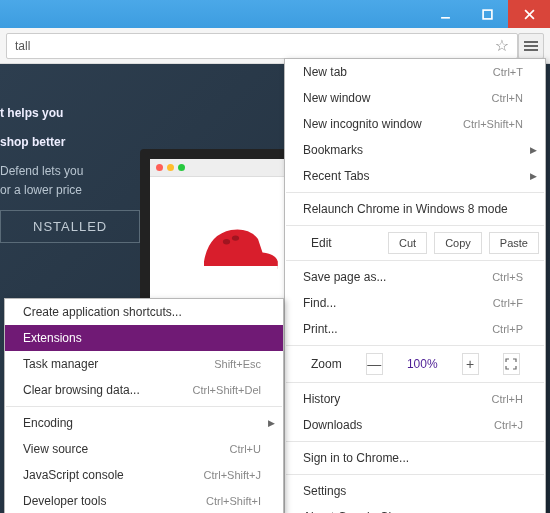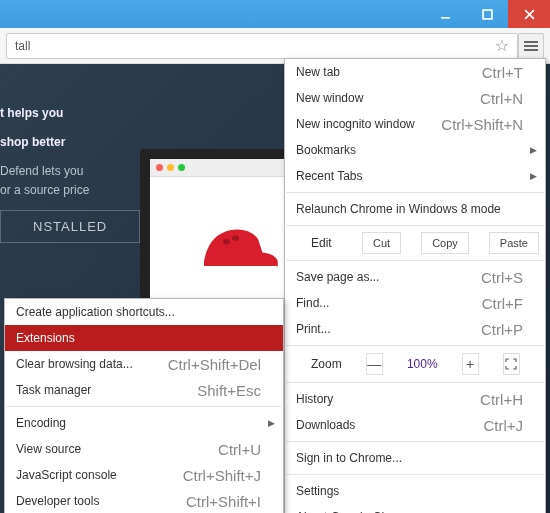--- a/index.html
+++ b/index.html
@@ -24,35 +24,35 @@
 .preview .ptop{height:18px;background:#eee;border-bottom:1px solid #ddd;display:flex;align-items:center;padding:0 6px;gap:4px}
 .preview .dot{width:7px;height:7px;border-radius:50%;background:#ff5f56}
 .preview .dot:nth-child(2){background:#ffbd2e}
 .preview .dot:nth-child(3){background:#27c93f}
 .preview .pbody{display:flex;height:calc(100% - 18px)}
 .preview .shoe{flex:1;display:flex;align-items:center;justify-content:center}
 .preview .shoe svg{width:90px;height:70px}
 .menu{position:absolute;background:#fff;border:1px solid #b8b8b8;box-shadow:2px 2px 6px rgba(0,0,0,.25);z-index:100}
 .menu1{top:58px;right:4px;width:262px}
 .menu2{top:298px;left:4px;width:280px}
-.mrow{display:flex;align-items:center;height:26px;padding:0 22px 0 11px;color:#333;position:relative}
-.mrow.hl{background:#b91c1c;color:#fff}
+.mrow{display:flex;align-items:center;height:26px;padding:0 22px 0 18px;color:#333;position:relative}
+.mrow.hl{background:#701a75;color:#fff}
 .mrow .lbl{flex:1}
-.mrow .sc{color:#888;font-size:15px}
+.mrow .sc{color:#888;font-size:11px}
 .mrow .arr{position:absolute;right:8px;color:#666;font-size:9px}
 .sep{height:1px;background:#e5e5e5;margin:3px 1px}
 .zrow{display:flex;align-items:center;height:30px;padding:0 25px 0 26px;gap:24px}
 .zrow .zl{flex:1;color:#333}
 .zbtn{width:26px;height:22px;border:1px solid #ddd;display:flex;align-items:center;justify-content:center;color:#555;font-size:14px}
 .zpct{width:44px;text-align:left;color:#4c1d95}
 .fs{width:26px;height:22px;border:1px solid #ddd;display:flex;align-items:center;justify-content:center}
 .fs svg{width:12px;height:12px}
 .editrow{display:flex;align-items:center;height:28px;padding:0 6px 0 26px}
 .editrow .el{flex:1;color:#333}
-.ebtn{padding:4px 10px;border:1px solid #ddd;color:#444;margin-left:20px;font-size:11px}
+.ebtn{padding:4px 10px;border:1px solid #ddd;color:#444;margin-left:7px;font-size:11px}
 </style>
 </head>
 <body>
 
 <div class="titlebar">
   <div class="winbtn">
       <svg viewBox="0 0 10 10">
         <line x1="1" y1="8" x2="9" y2="8" stroke="#fff" stroke-width="1.5"></line>
       </svg>
     </div>
@@ -75,21 +75,21 @@
     <span class="star">☆</span>
   </div>
   <div class="menu-btn">
       <span></span>
     </div>
 </div>
 
 <div class="content">
   <div class="hero-text">
     <h1><span>t helps you</span><br><span>shop better</span></h1>
-    <p><span>Defend lets you</span><br><span>or a source price</span></p>
+    <p><span>Defend lets you</span><br><span>or a lower price</span></p>
     <div class="installed">NSTALLED</div>
   </div>
   <div class="preview">
     <div class="pwin">
       <div class="ptop">
           <div class="dot"></div>
           <div class="dot"></div>
           <div class="dot"></div>
         </div>
       <div class="pbody">
@@ -187,27 +187,27 @@
 </div>
 
 <div class="menu menu2">
   <div class="mrow">
       <span class="lbl">Create application shortcuts...</span>
     </div>
   <div class="mrow hl">
       <span class="lbl">Extensions</span>
     </div>
   <div class="mrow">
+      <span class="lbl">Task manager</span>
+      <span class="sc">Shift+Esc</span>
+    </div>
+  <div class="mrow">
       <span class="lbl">Clear browsing data...</span>
       <span class="sc">Ctrl+Shift+Del</span>
     </div>
-  <div class="mrow">
-      <span class="lbl">Task manager</span>
-      <span class="sc">Shift+Esc</span>
-    </div>
   <div class="sep"></div>
   <div class="mrow">
       <span class="lbl">Encoding</span>
       <span class="arr">▶</span>
     </div>
   <div class="mrow">
       <span class="lbl">View source</span>
       <span class="sc">Ctrl+U</span>
     </div>
   <div class="mrow">

